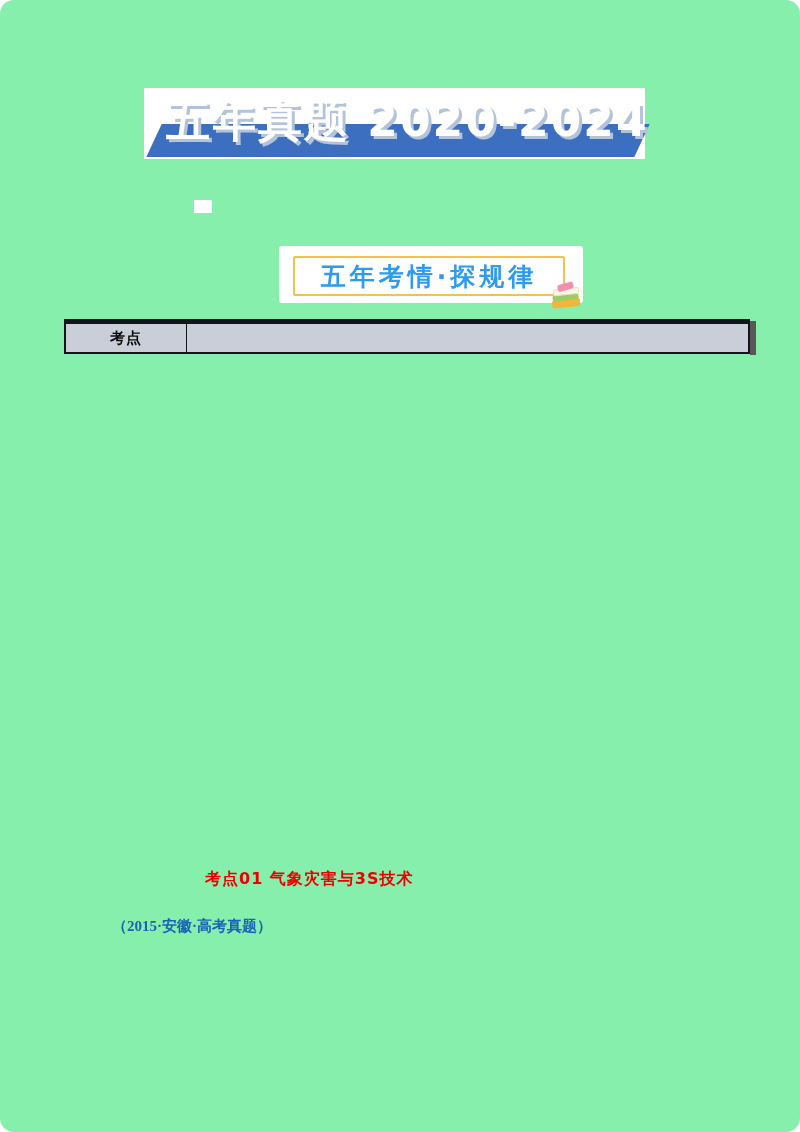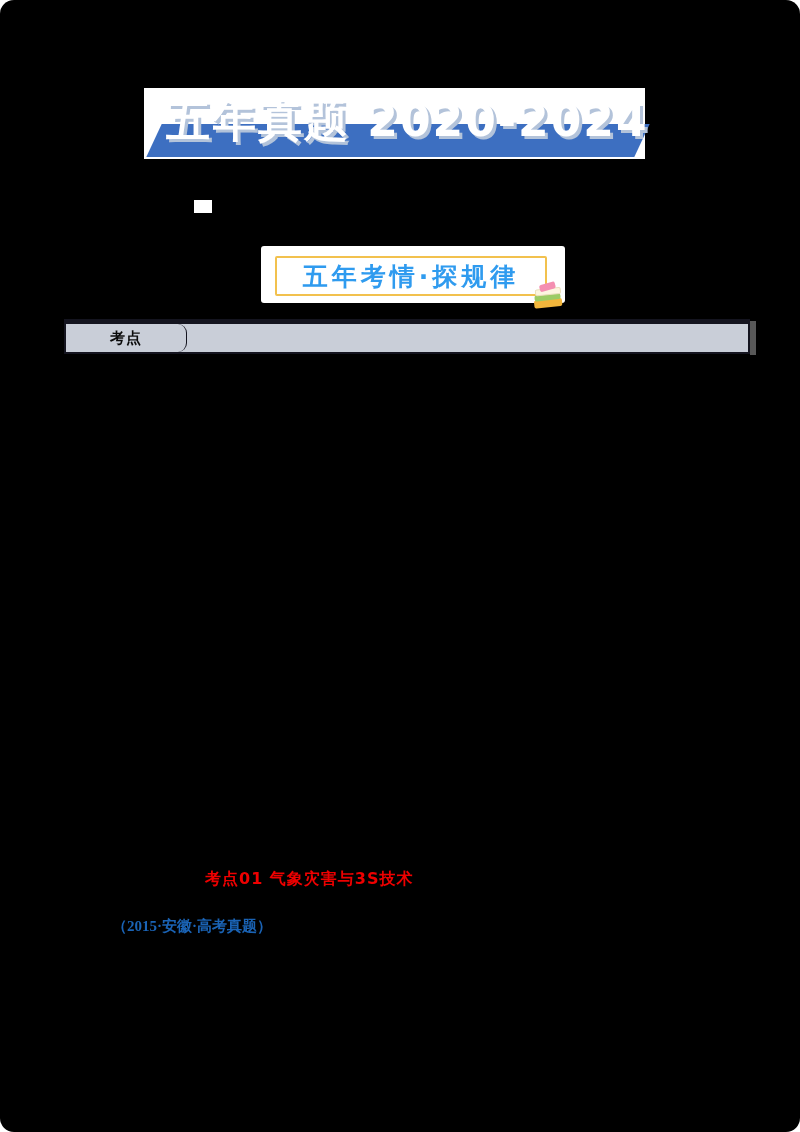--- a/index.html
+++ b/index.html
@@ -1,19 +1,19 @@
 <!DOCTYPE html>
 <html><head>
 <meta charset="utf-8">
 <style>
   html,body{margin:0;padding:0;background:#ffffff;}
   .page{
     position:relative;
     width:800px;height:1132px;
-    background:#000000;
+    background:#86efac;
     border-radius:14px;
     overflow:hidden;
     font-family:"DejaVu Sans","Liberation Sans",sans-serif;
   }
 
   
   .title-strip{
     position:absolute;left:144px;top:88px;width:501px;height:71px;
     background:#ffffff;
   }
@@ -30,21 +30,21 @@
   }
 
   
   .white-square{
     position:absolute;left:194px;top:200px;width:18px;height:13px;
     background:#ffffff;
   }
 
   
   .badge{
-    position:absolute;left:261px;top:246px;width:304px;height:57px;
+    position:absolute;left:279px;top:246px;width:304px;height:57px;
     background:#ffffff;border-radius:3px;
   }
   .badge-border{
     position:absolute;left:14px;top:10px;width:268px;height:36px;
     border:2px solid #f2c14e;border-radius:2px;
     display:flex;align-items:center;justify-content:center;
   }
   .badge-text{
     font-size:25px;font-weight:bold;letter-spacing:4px;
     color:#2f9bef;white-space:nowrap;
@@ -68,21 +68,21 @@
     display:flex;
   }
   .exam-table .cell{
     height:28px;line-height:28px;text-align:center;
     font-family:"Liberation Serif","DejaVu Serif",serif;
     font-weight:bold;font-size:15px;color:#0a0a0a;
     letter-spacing:1px;
     border-right:1px solid #14141f;
     overflow:hidden;white-space:nowrap;
   }
-  .exam-table .c1{width:120px;border-radius:9px;}
+  .exam-table .c1{width:120px;}
   .exam-table .c2{width:252px;}
   .exam-table .c3{flex:1;border-right:none;}
   .table-sliver{
     position:absolute;left:750px;top:321px;width:6px;height:34px;
     background:#585858;
   }
 
   
   .section-heading{
     position:absolute;left:205px;top:869px;

